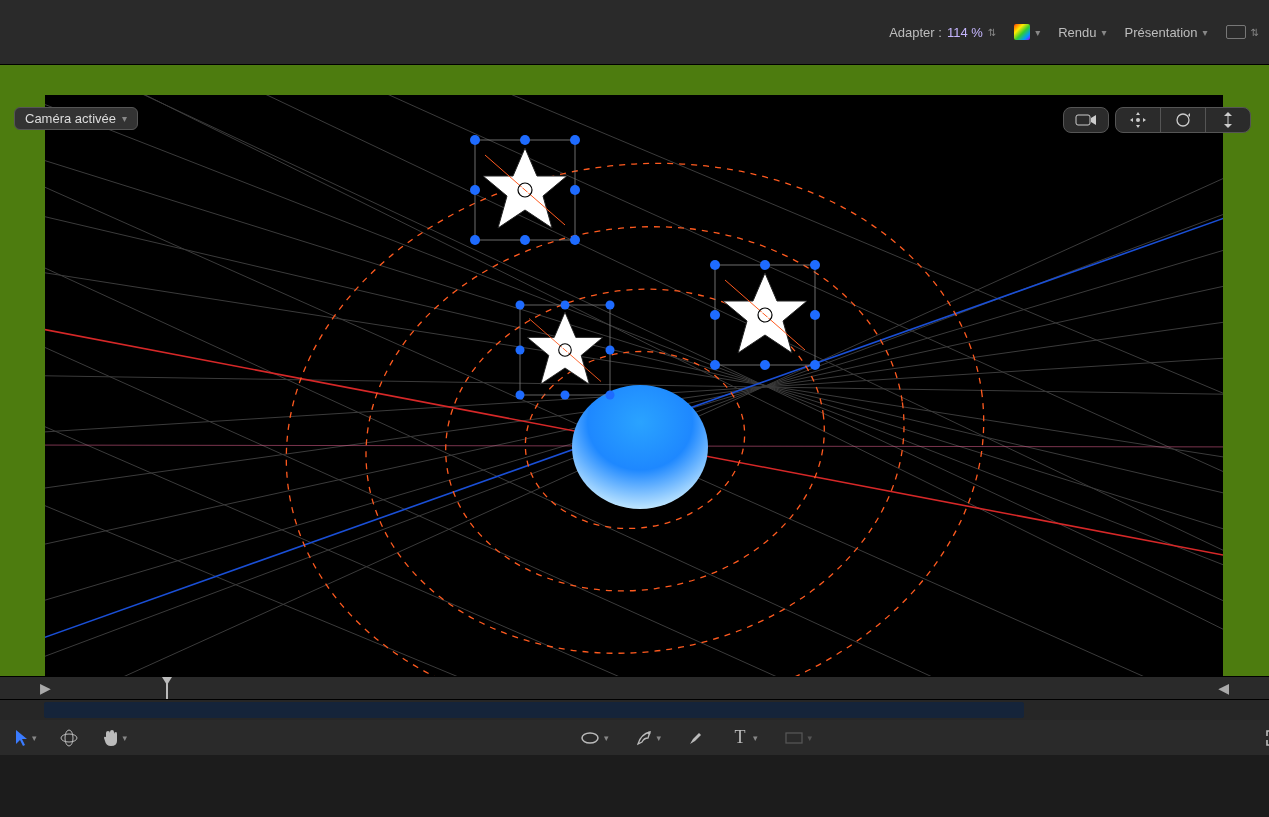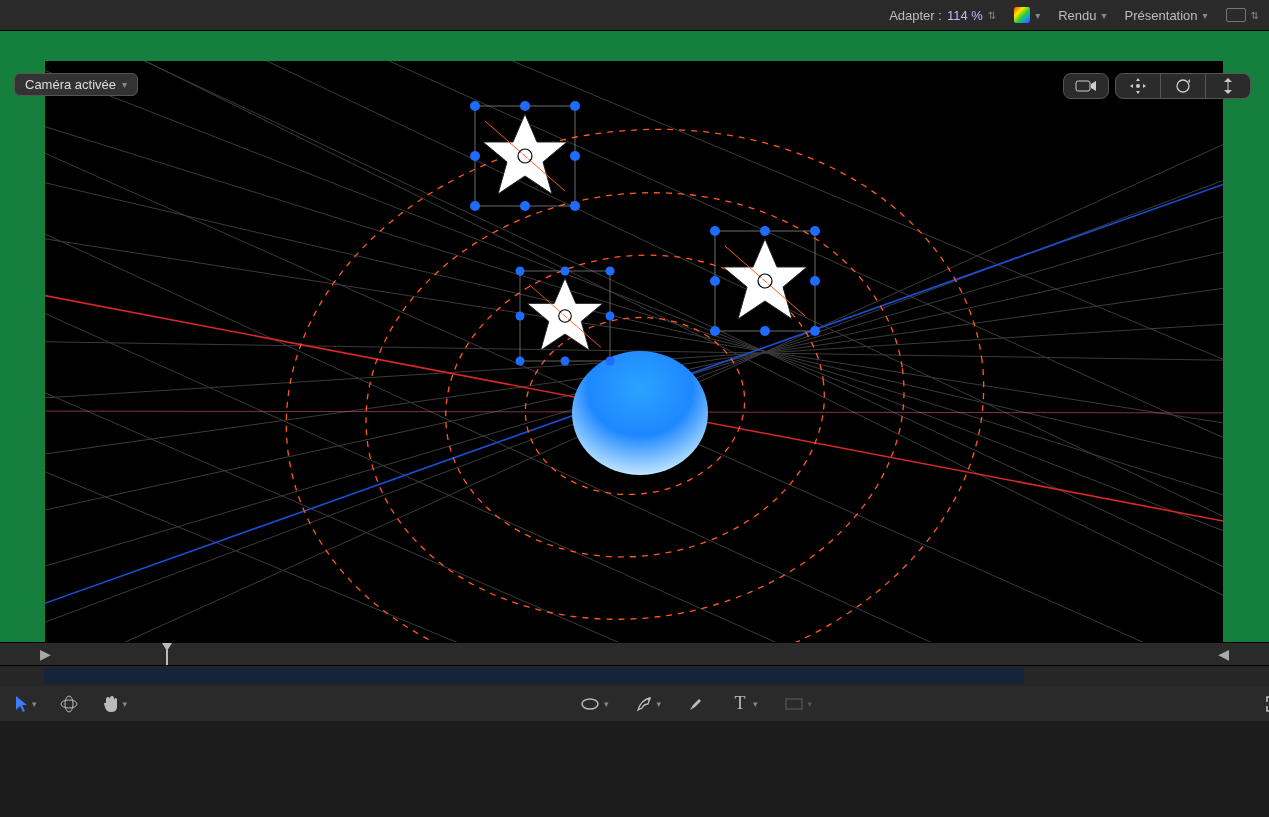--- a/index.html
+++ b/index.html
@@ -1,23 +1,23 @@
 <!DOCTYPE html>
 <html><head>
 <meta charset="utf-8">
 <style>
   html,body{margin:0;padding:0;background:#1c1c1c;color:#b8b8b8;font-family:-apple-system,Helvetica,Arial,sans-serif;font-size:13px;width:1269px;height:817px;overflow:hidden}
-  .topbar{height:30px;background:#2a2a2a;display:flex;align-items:center;justify-content:flex-end;padding:0 10px;gap:18px;border-bottom:1px solid #000}
+  .topbar{height:30px;background:#2a2a2a;display:flex;align-items:center;justify-content:flex-end;padding:17px 10px;gap:18px;border-bottom:1px solid #000}
   .topbar .item{display:flex;align-items:center;gap:5px;cursor:pointer}
   .top-label{color:#bdbdbd}
   .top-val{color:#c4b5fd}
   .chev{font-size:10px;color:#888}
   .color-swatch{width:16px;height:16px;background:linear-gradient(135deg,#ff3d00,#ffea00 30%,#33cc33 55%,#0099ff 80%,#aa00ff);border-radius:2px}
   .small-rect{width:18px;height:12px;border:1px solid #777;border-radius:2px}
-  .viewer-wrap{position:relative;width:1269px;height:690px;background:#15803d}
+  .viewer-wrap{position:relative;width:1269px;height:690px;background:#4d7c0f}
   .viewer{position:absolute;left:45px;top:30px;width:1178px;height:658px;background:#000;overflow:hidden}
   .camera-pill{position:absolute;left:14px;top:42px;z-index:30;background:#333;border:1px solid #555;border-radius:6px;padding:3px 10px;display:flex;align-items:center;gap:6px;color:#ddd;cursor:pointer}
   .viewer-tools{position:absolute;right:18px;top:42px;z-index:30;display:flex;gap:6px}
   .tool-seg{display:flex;border:1px solid #555;border-radius:8px;overflow:hidden;background:#2b2b2b}
   .tool-btn{width:44px;height:24px;display:flex;align-items:center;justify-content:center;border-right:1px solid #555;color:#ccc;cursor:pointer}
   .tool-btn:last-child{border-right:none}
   svg.scene{position:absolute;left:0;top:0}
   .ruler{position:absolute;left:0;bottom:55px;width:100%;height:22px;background:#2a2a2a;border-top:1px solid #000;border-bottom:1px solid #000}
   .ruler .in-mark{position:absolute;left:40px;top:3px;color:#aaa;font-size:14px}
   .ruler .out-mark{position:absolute;right:40px;top:3px;color:#aaa;font-size:14px}

